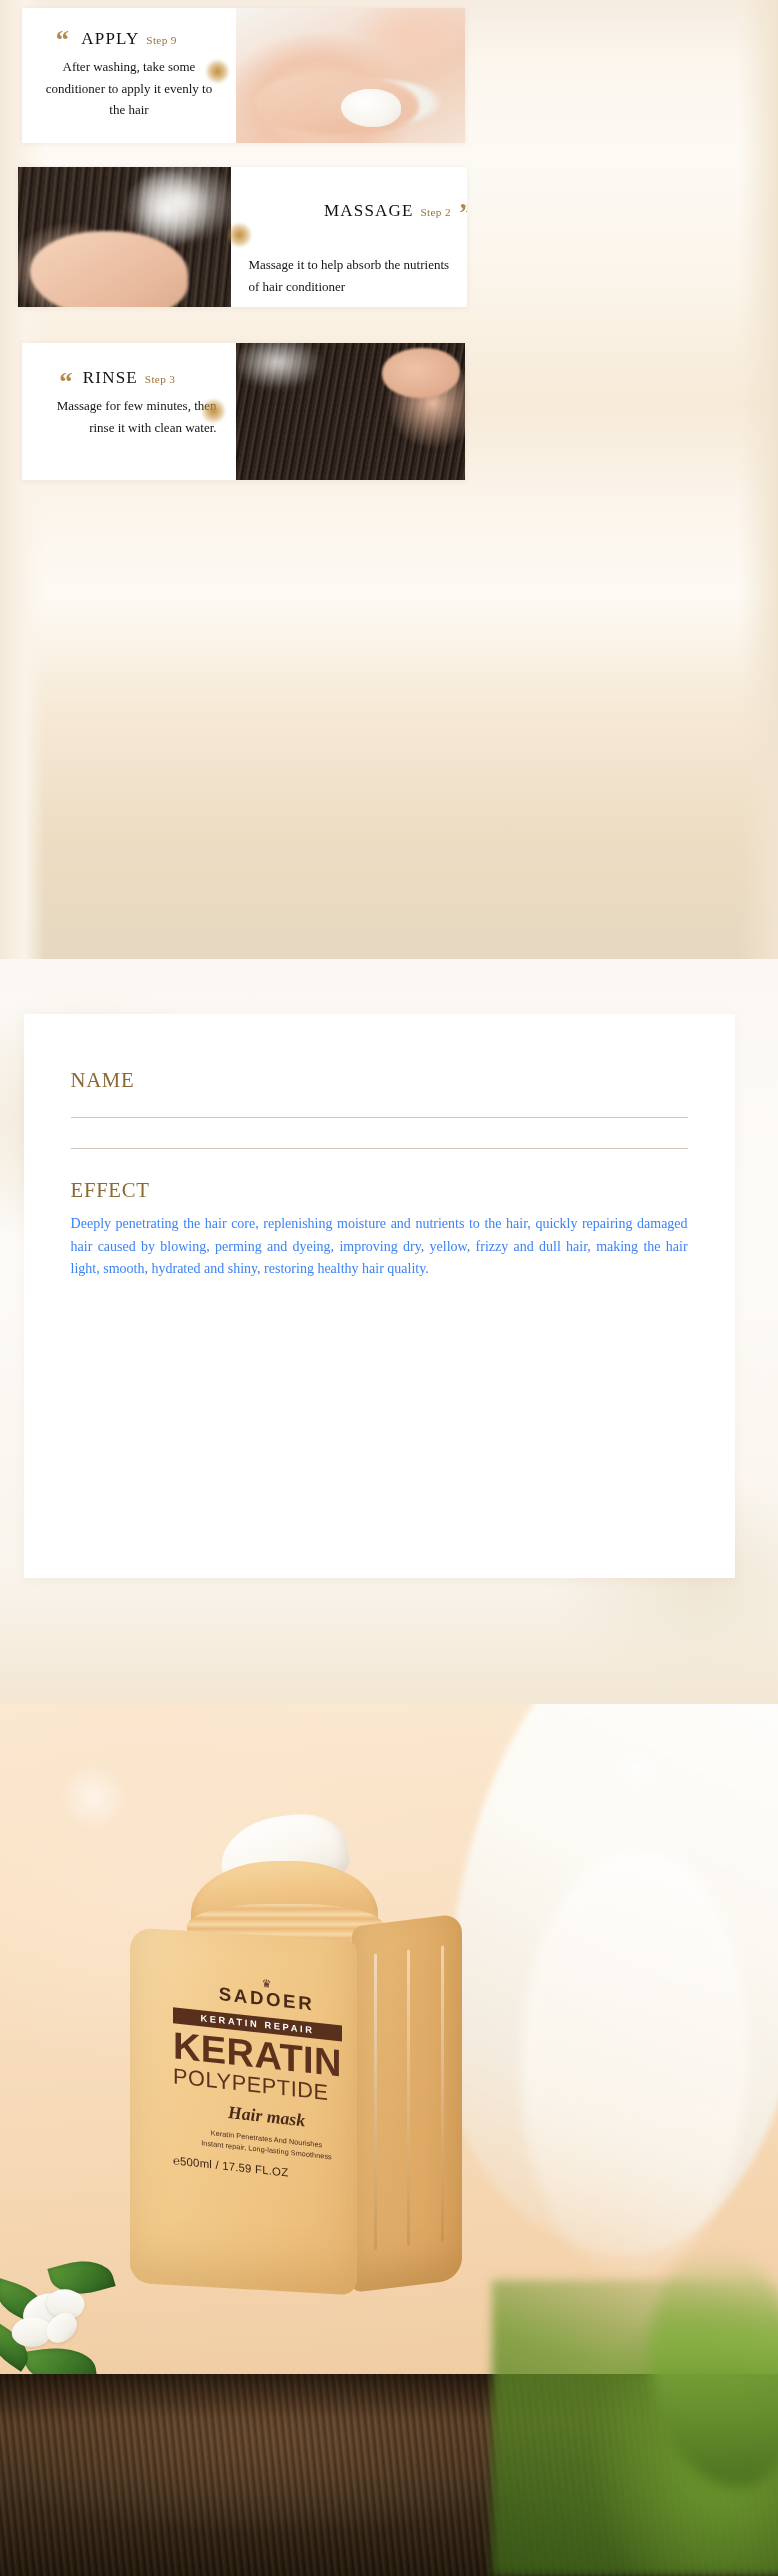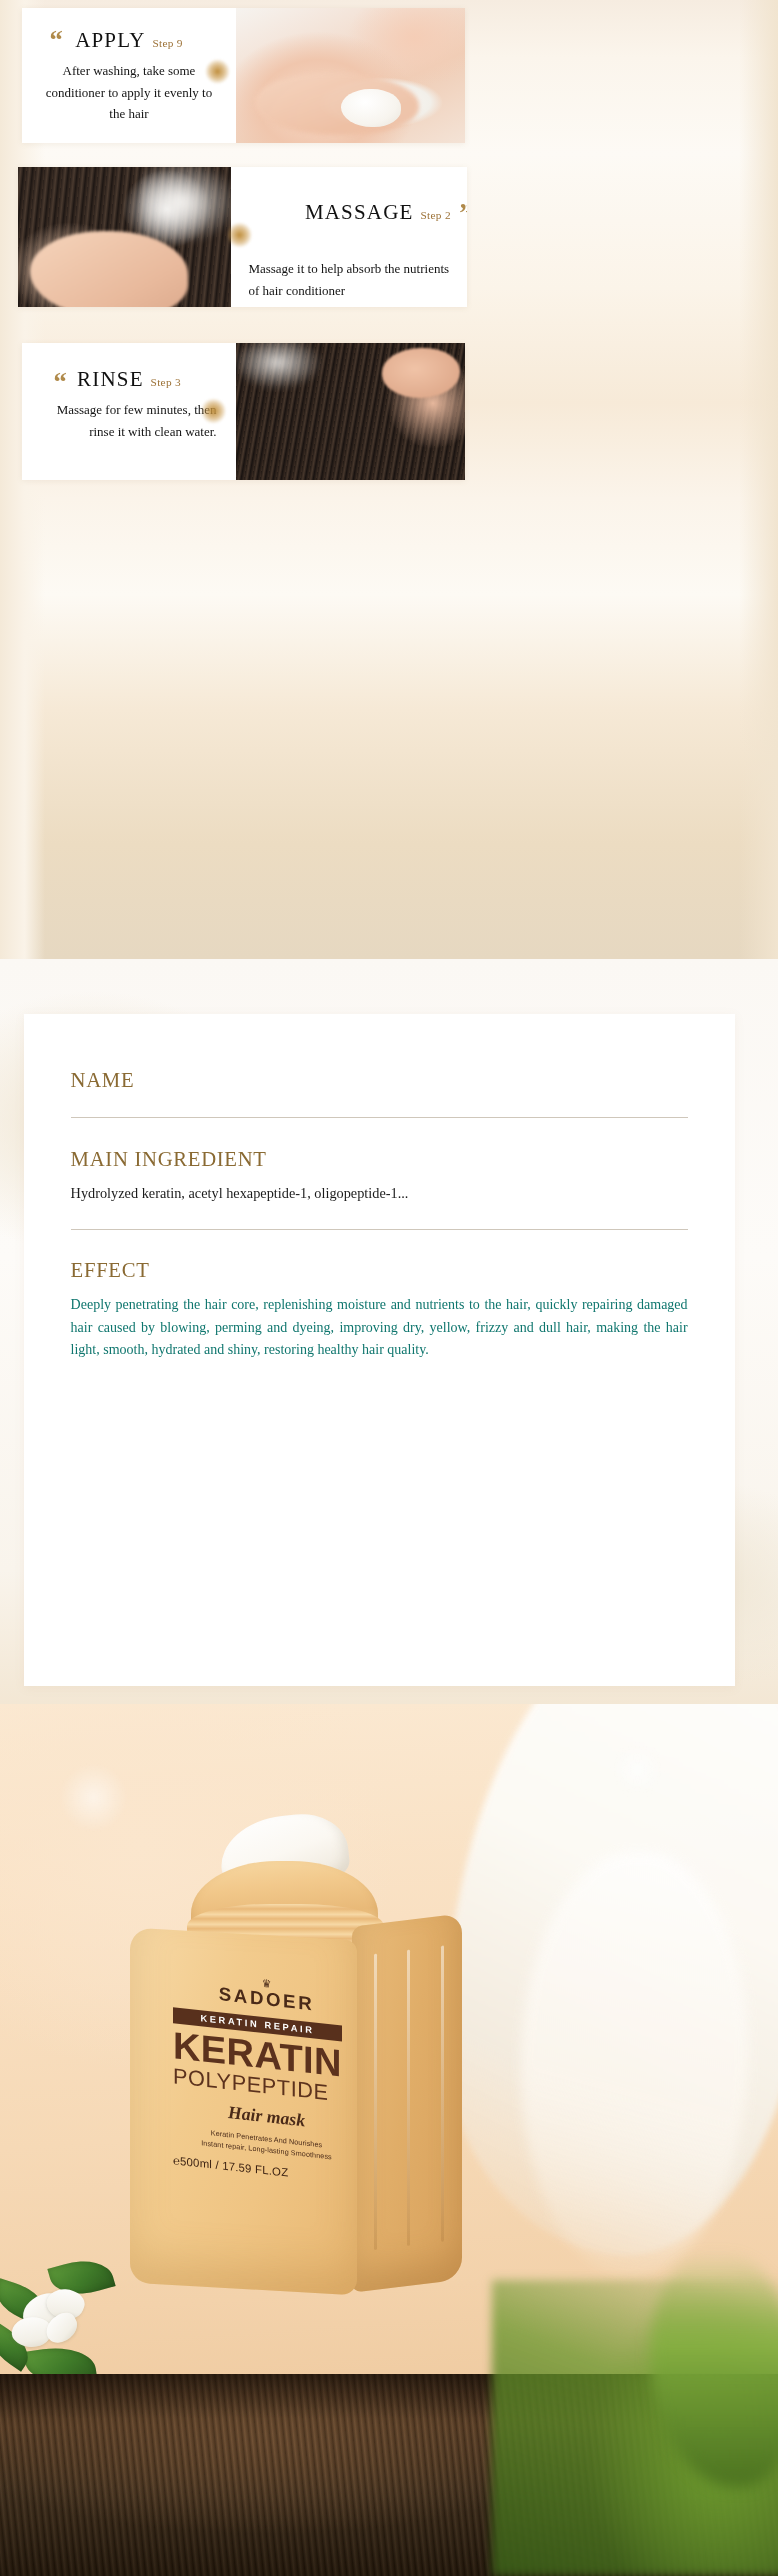--- a/index.html
+++ b/index.html
@@ -36,21 +36,21 @@
   }
   .card .txt {
     position:relative; display:flex; flex-direction:column;
     justify-content:flex-start; padding:13.8px 15.8px 9.9px;align-items:flex-end;
   }
   .card .ph { position:relative; overflow:hidden; }
 
   .head { position:relative; display:flex; align-items:baseline; }
   .head .ttl {
     font-family:"Liberation Serif", serif;
-    font-size:21px; letter-spacing:1.2px; color:#111; line-height:1;
+    font-size:17px; letter-spacing:1.2px; color:#111; line-height:1;
     font-weight:400;
   }
   .head .stp {
     font-family:"Liberation Serif", serif;
     font-size:11.3px; color:#9d7339; margin-left:6.9px; letter-spacing:0.3px;
   }
   .qm {
     font-family:"Liberation Serif", serif;
     position:absolute; font-size:26.6px; color:#b08a4a; line-height:1;
     font-weight:700;
@@ -154,40 +154,40 @@
 
   
   .spec {
     position:absolute; left:0; top:959px; width:778px; height:745px;
     background:
       radial-gradient(ellipse 34% 26% at 12% 22%, #efe4cf 0%, rgba(239,228,207,0) 68%),
       radial-gradient(ellipse 28% 20% at 90% 84%, #efe6d4 0%, rgba(239,230,212,0) 70%),
       linear-gradient(180deg,#fbf8f4 0%,#fdfbf8 40%,#f9f4ec 82%,#f3e7d4 100%);
   }
   .spec-card {
-    position:absolute; left:23.6px; top:55px; width:711px; height:672px;
+    position:absolute; left:23.6px; top:55px; width:711px; height:564px;
     background:#fff; box-shadow:0 2px 9.9px rgba(160,130,90,.08);
     padding:55px 47px 0 47px;
   }
   .row1 { display:flex; }
   .col-name { flex:1; }
   .col-net  { width:207px; }
   .sp-h {
     font-family:"Liberation Serif", serif;
     font-size:20.7px; color:#8a6a33; letter-spacing:0.7px; font-weight:400;
     line-height:1.1;
   }
   .sp-v {
     font-family:"Liberation Serif", serif;
     font-size:14.3px; color:#1b1b1b; margin-top:11.8px; line-height:1.45;
   }
   .rule { height:1px; background:#cfc7bb; margin:25.6px 0 29.6px; }
   .eff {
     font-family:"Liberation Serif", serif;
-    font-size:14px; line-height:1.62; color:#0f766e;
+    font-size:14px; line-height:1.62; color:#3b82f6;
     text-align:justify; margin-top:11.8px;
   }
 
   
   .hero {
     position:absolute; left:0; top:1704px; width:778px; height:872px;
     overflow:hidden;
     background:
       radial-gradient(ellipse 46% 36% at 18% 16%, #fbe6cd 0%, rgba(251,230,205,0) 72%),
       linear-gradient(176deg,#fbe9d2 0%,#f9e0c2 26%,#f6d9b6 48%,#f3d2ab 66%,#eec99e 82%,#e8bf90 100%);
@@ -388,24 +388,20 @@
     <div class="spec-card">
 
       <div class="row1">
         <div class="col-name">
           <div class="sp-h">NAME</div>
         </div>
       </div>
 
       <div class="rule"></div>
 
-      <div>
-        <div class="sp-h">MAIN INGREDIENT</div>
-        <div class="sp-v">Hydrolyzed keratin, acetyl hexapeptide-1, oligopeptide-1...</div>
-      </div>
 
       <div class="rule"></div>
 
       <div>
         <div class="sp-h">EFFECT</div>
         <p class="eff">Deeply penetrating the hair core, replenishing moisture and nutrients to the hair, quickly repairing damaged hair caused by blowing, perming and dyeing, improving dry, yellow, frizzy and dull hair, making the hair light, smooth, hydrated and shiny, restoring healthy hair quality.</p>
       </div>
 
     </div>
   </section>

